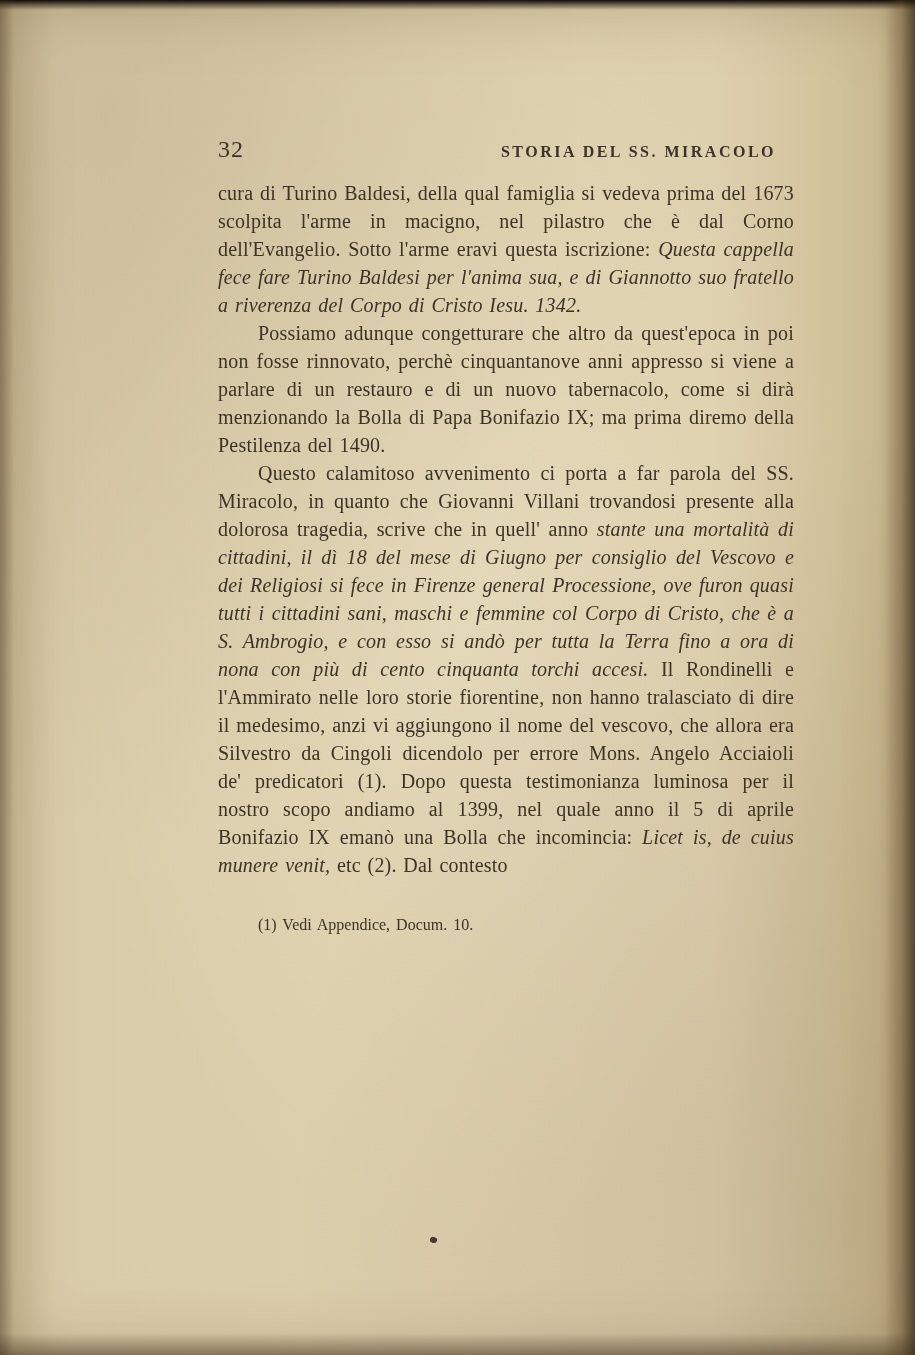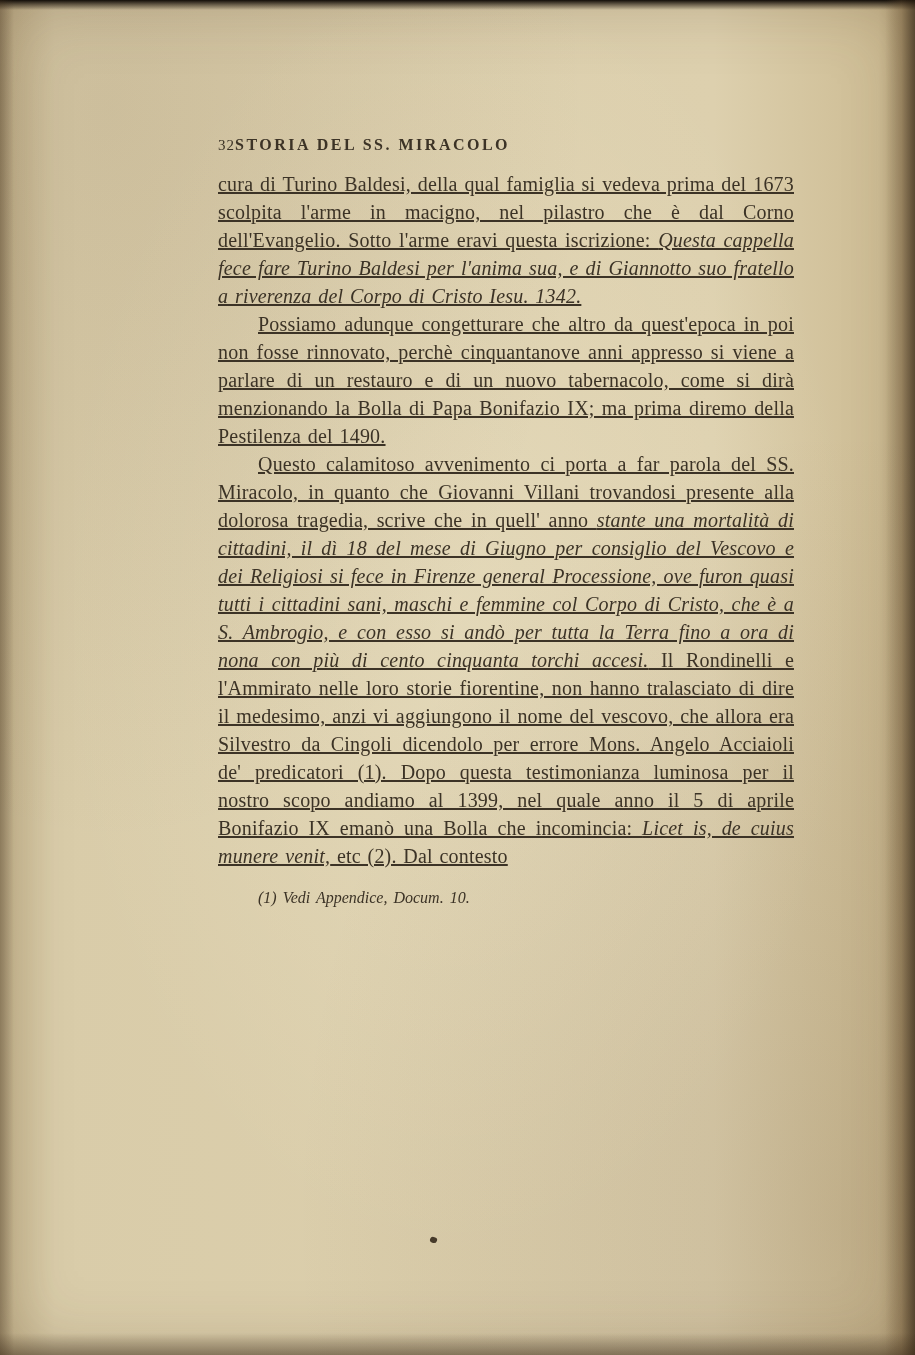--- a/index.html
+++ b/index.html
@@ -51,49 +51,48 @@
     left:218px; top:136px;
     width:576px;
     color:var(--ink);
   }
   .running-head{
     display:flex;
     align-items:baseline;
     margin-bottom:16px;
   }
   .page-number{
-    font-size:15px;
+    font-size:24px;
     letter-spacing:1px;
   }
   .running-title{
     flex:1;
-    text-align:left;
+    text-align:right;
     font-size:16px;
     font-weight:700;
     letter-spacing:2.5px;
     padding-right:18px;
   }
   .body-text{
     font-size:20px;
     line-height:28px;
     text-align:justify;
     letter-spacing:0.2px;
     word-spacing:1.5px;
   }
-  .para{margin:0;text-decoration:underline;}
+  .para{margin:0;}
   .para.indent{text-indent:40px;}
   .it{font-style:italic;}
   .footnotes{
-    margin-top:16px;
+    margin-top:34px;
     padding-left:40px;
     font-size:16px;
     line-height:24px;
     text-align:left;
     word-spacing:2px;
-    font-style:italic;
   }
 </style>
 </head>
 <body>
 
 <div class="scan">
   <div class="edge-top"></div>
   <div class="edge-right"></div>
   <div class="edge-bottom"></div>
   <div class="edge-left"></div>

